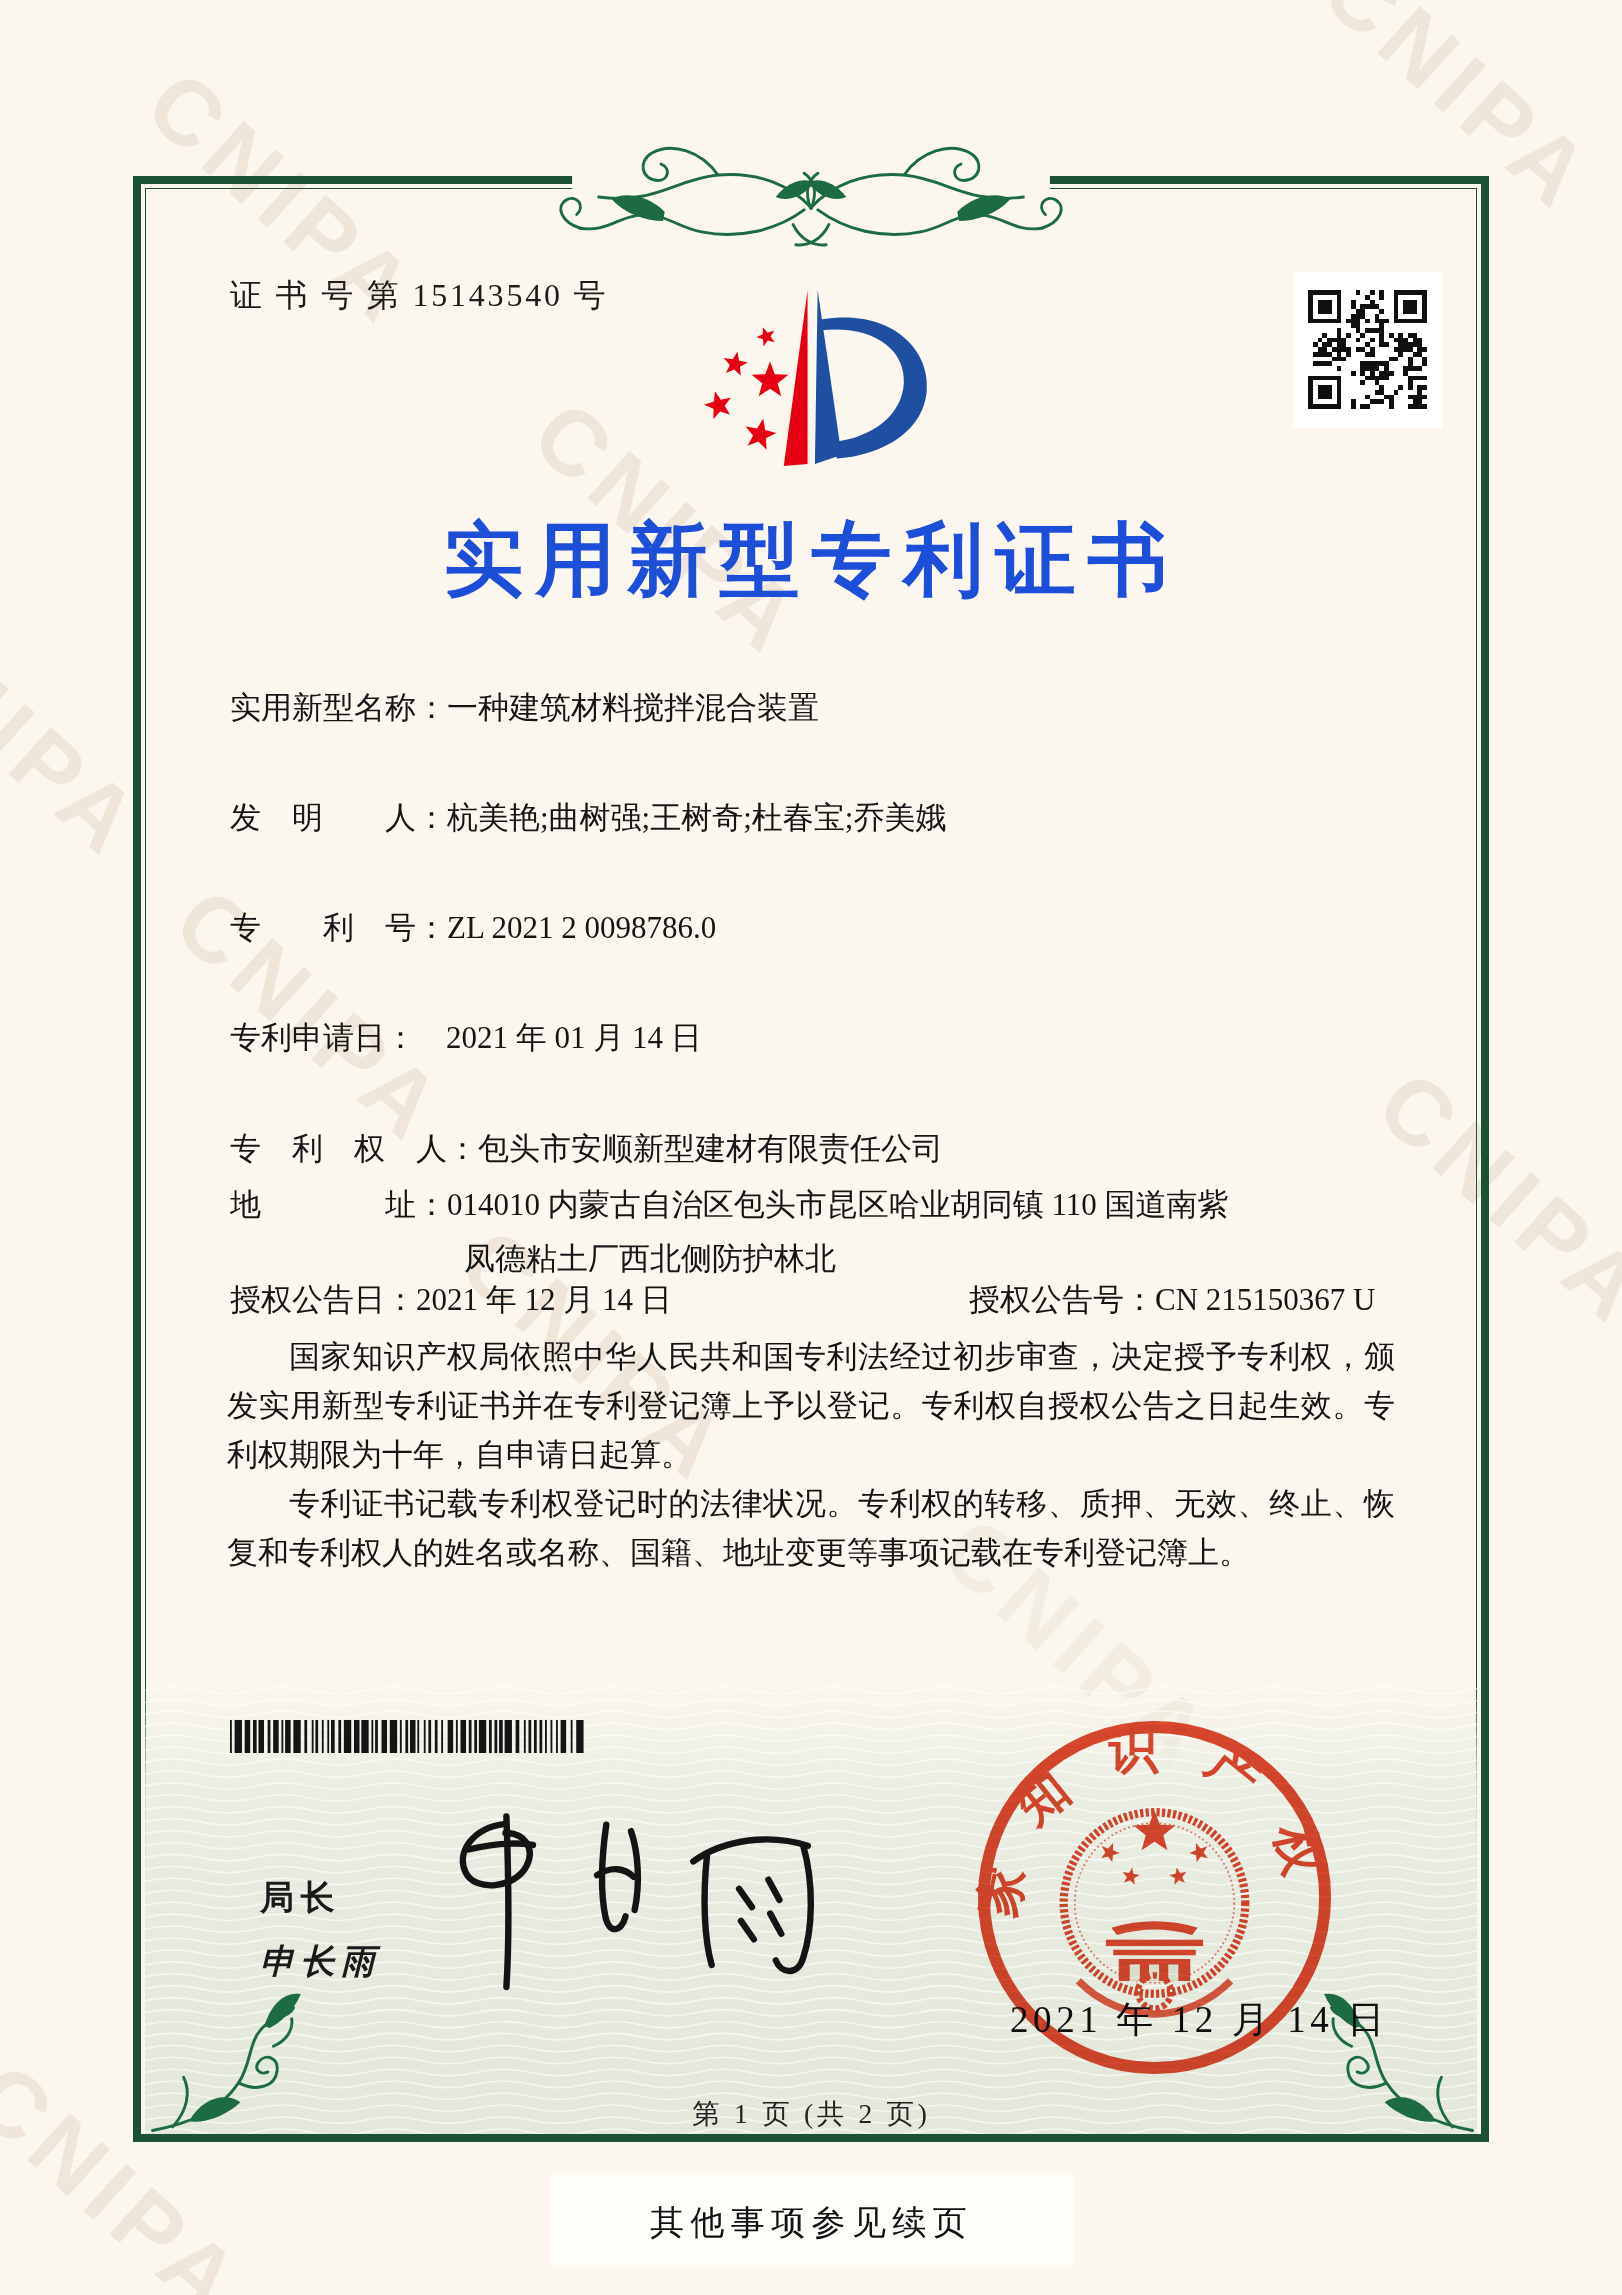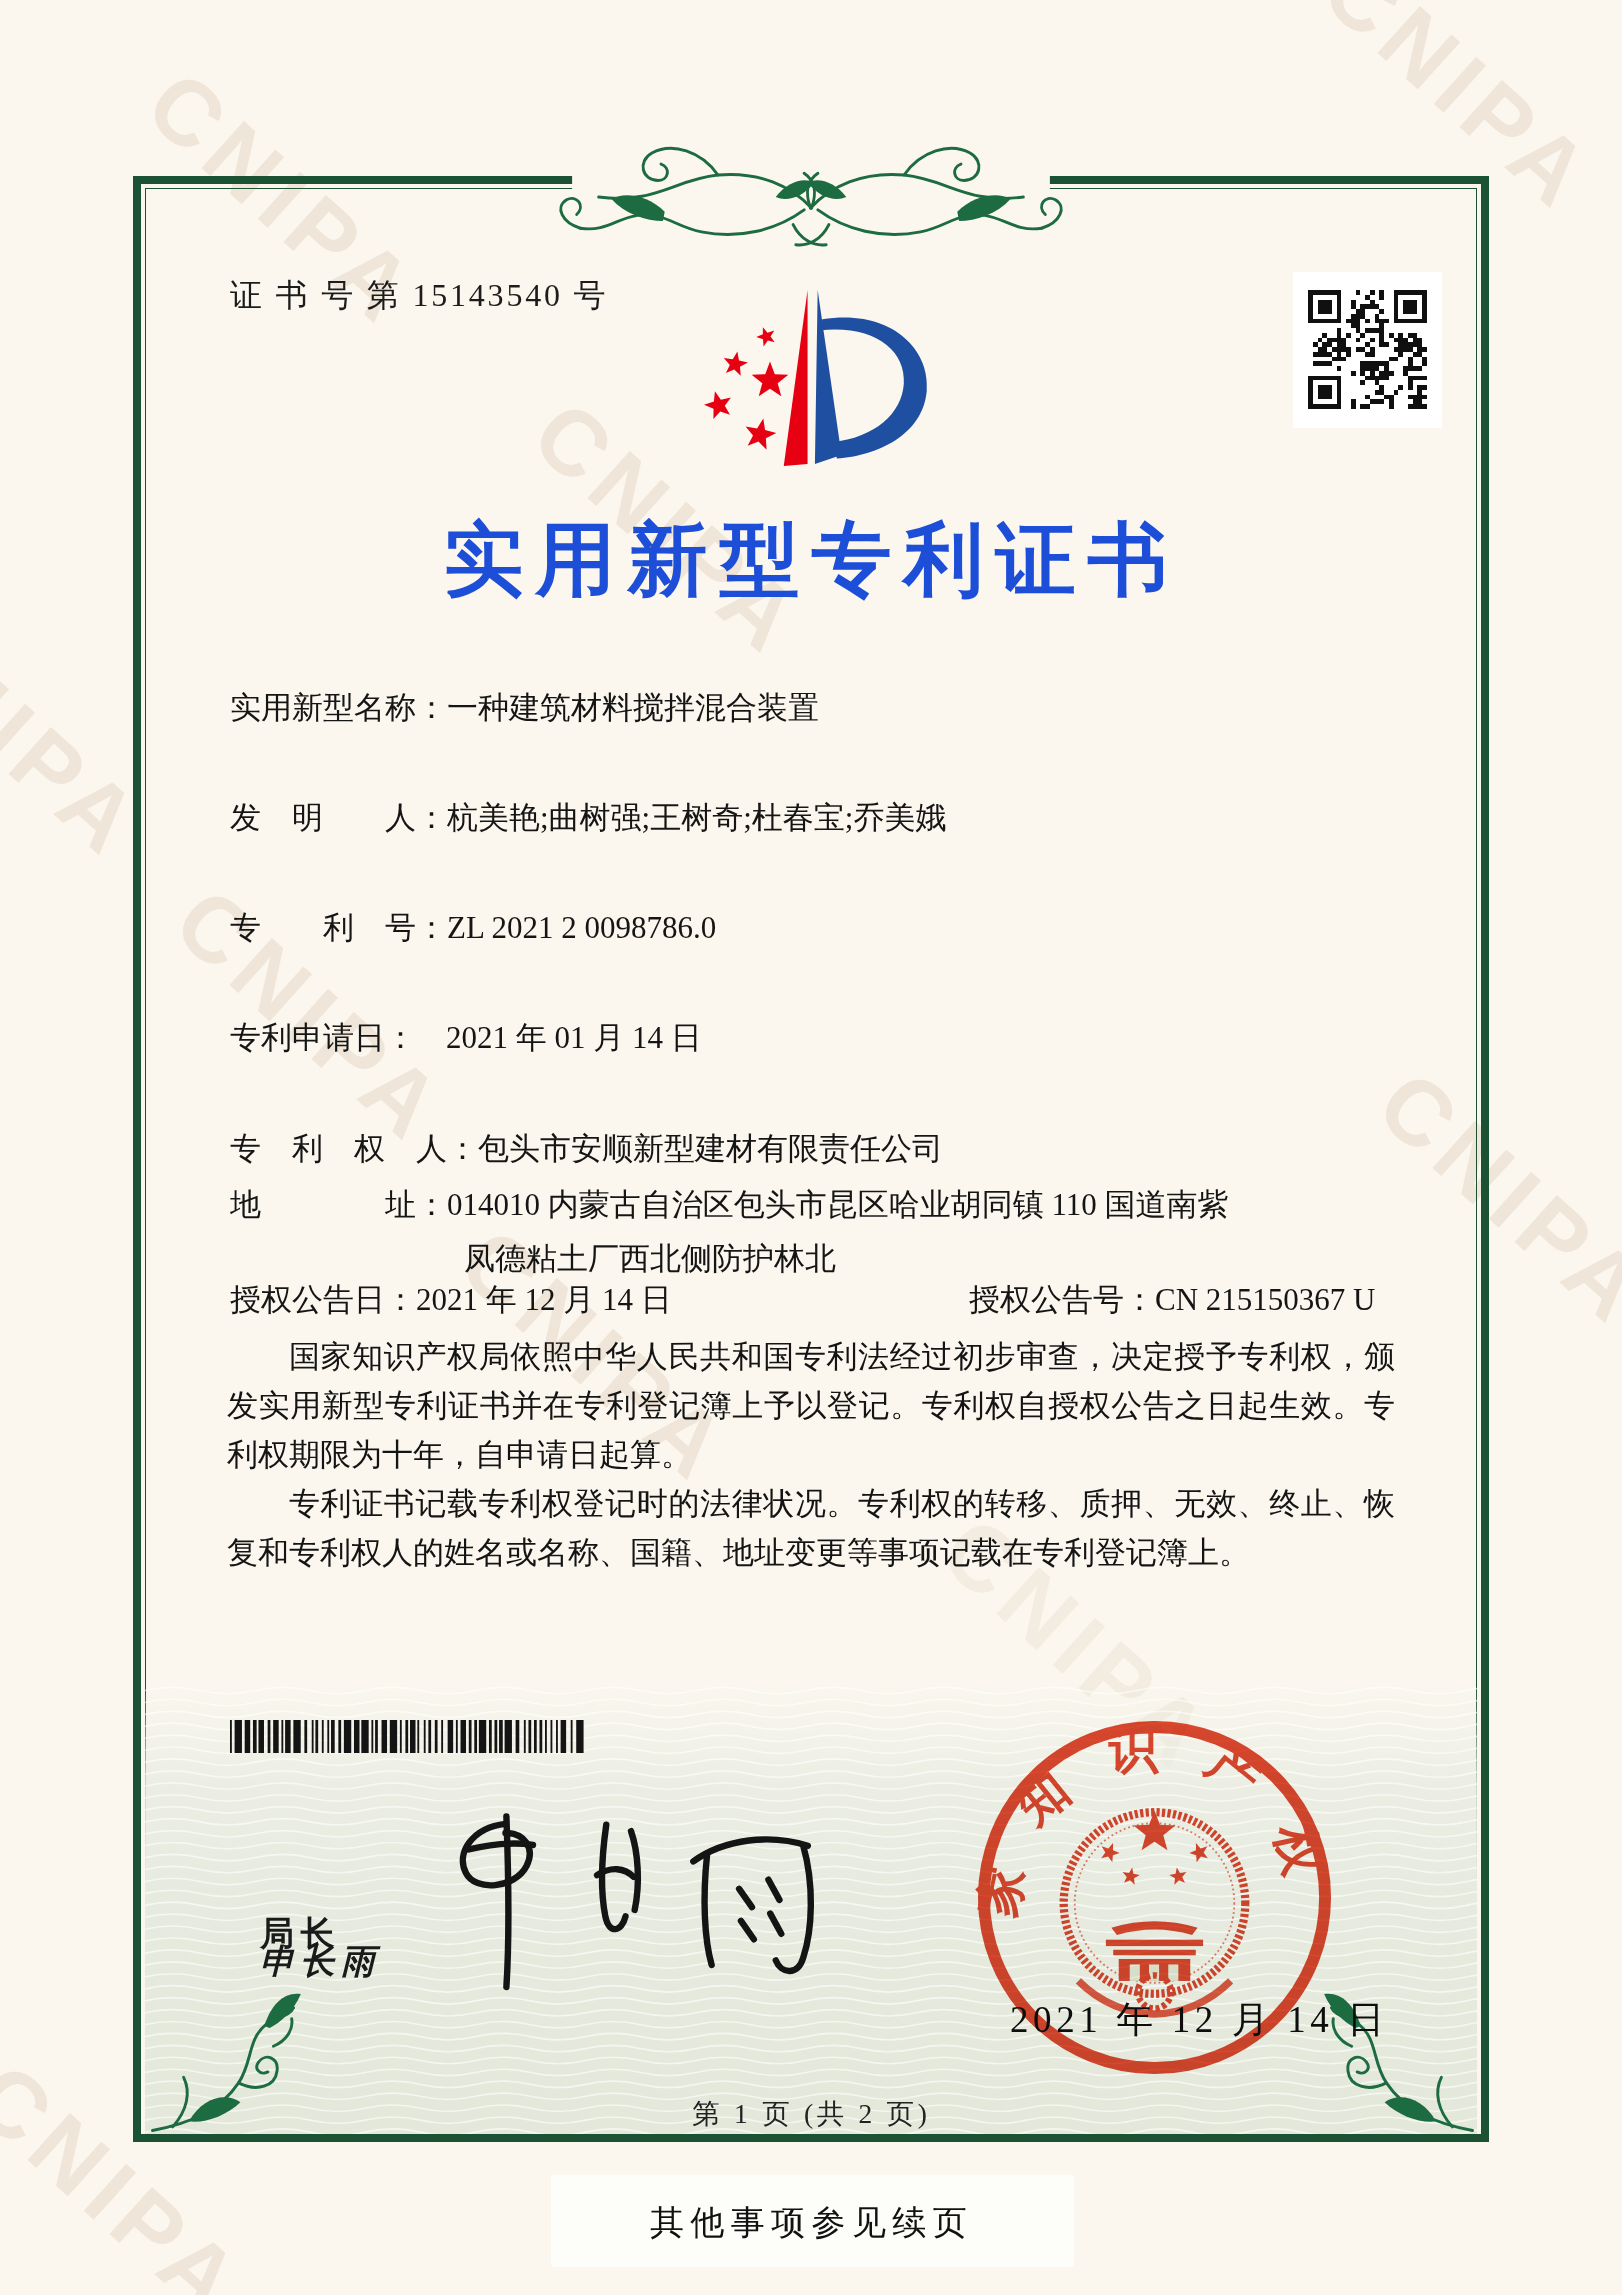--- a/index.html
+++ b/index.html
@@ -52,21 +52,21 @@
   
   #paras{
     position:absolute;left:227px;top:1332px;width:1168px;
     font-size:31px;line-height:49px;text-align:justify;color:#141414;
   }
   #paras p{margin:0;text-indent:2em;}
   
   #barcode-wrap{position:absolute;left:230px;top:1720px;}
   [data-name="barcode"] rect{fill:#141414;}
   #signer-title{position:absolute;left:260px;top:1875px;font-size:34px;letter-spacing:6.4px;
-    font-family:"Liberation Sans","DejaVu Sans",sans-serif;font-weight:600;color:#1a1a1a;margin-top:36px;}
+    font-family:"Liberation Sans","DejaVu Sans",sans-serif;font-weight:600;color:#1a1a1a;}
   #signer-name{position:absolute;left:260px;top:1939px;font-size:34px;letter-spacing:6.4px;
     font-family:"Liberation Sans","DejaVu Sans",sans-serif;font-weight:600;color:#1a1a1a;font-style:italic;}
   #signature{position:absolute;left:418px;top:1811px;}
   #signature path{stroke:#141414;stroke-width:7;fill:none;stroke-linecap:round;stroke-linejoin:round;}
   #seal{position:absolute;left:972px;top:1715px;mix-blend-mode:multiply;opacity:.93;}
   #seal-date{position:absolute;left:1010px;top:1995px;font-size:37px;letter-spacing:4.6px;color:#0d0d0d;}
   #page-no{position:absolute;left:0;top:2096px;width:100%;text-align:center;font-size:27.5px;letter-spacing:3.7px;color:#222;}
   #footer-band{position:absolute;left:551px;top:2175px;width:523px;height:92px;background:#fdfdfa;border-radius:2.8px;}
   #footer-note{position:absolute;left:0;top:2200px;width:100%;text-align:center;font-size:34px;letter-spacing:6.4px;color:#111;}
   

